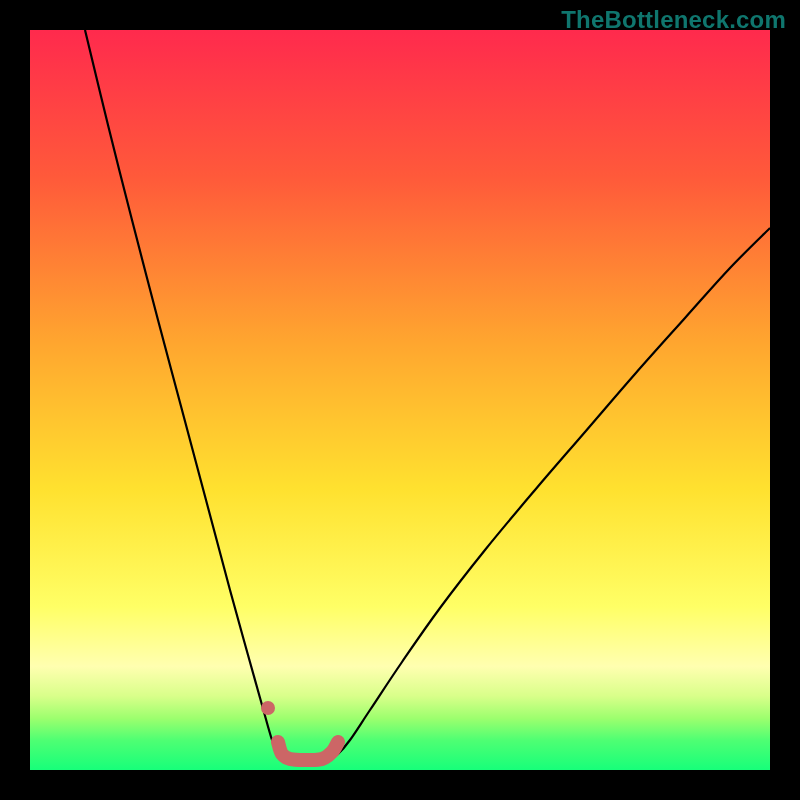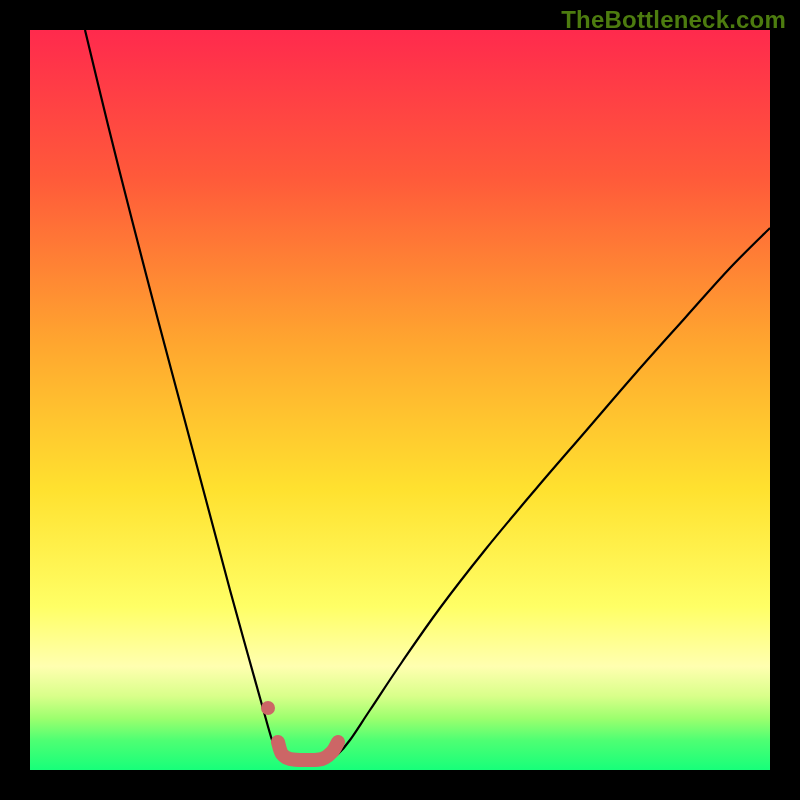--- a/index.html
+++ b/index.html
@@ -26,21 +26,21 @@
     height: 740px;
     overflow: hidden;
   }
   .watermark {
     position: absolute;
     top: 6px;
     right: 14px;
     font-family: Arial, Helvetica, sans-serif;
     font-size: 24px;
     font-weight: 600;
-    color: #4d7c0f;
+    color: #0f766e;
     letter-spacing: 0.2px;
     z-index: 50;
   }
   svg.curves {
     position: absolute;
     left: 0;
     top: 0;
     width: 740px;
     height: 740px;
     z-index: 10;

